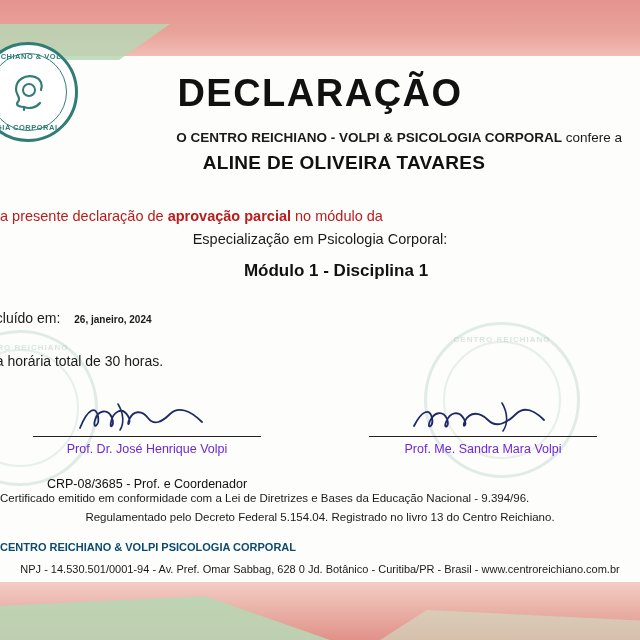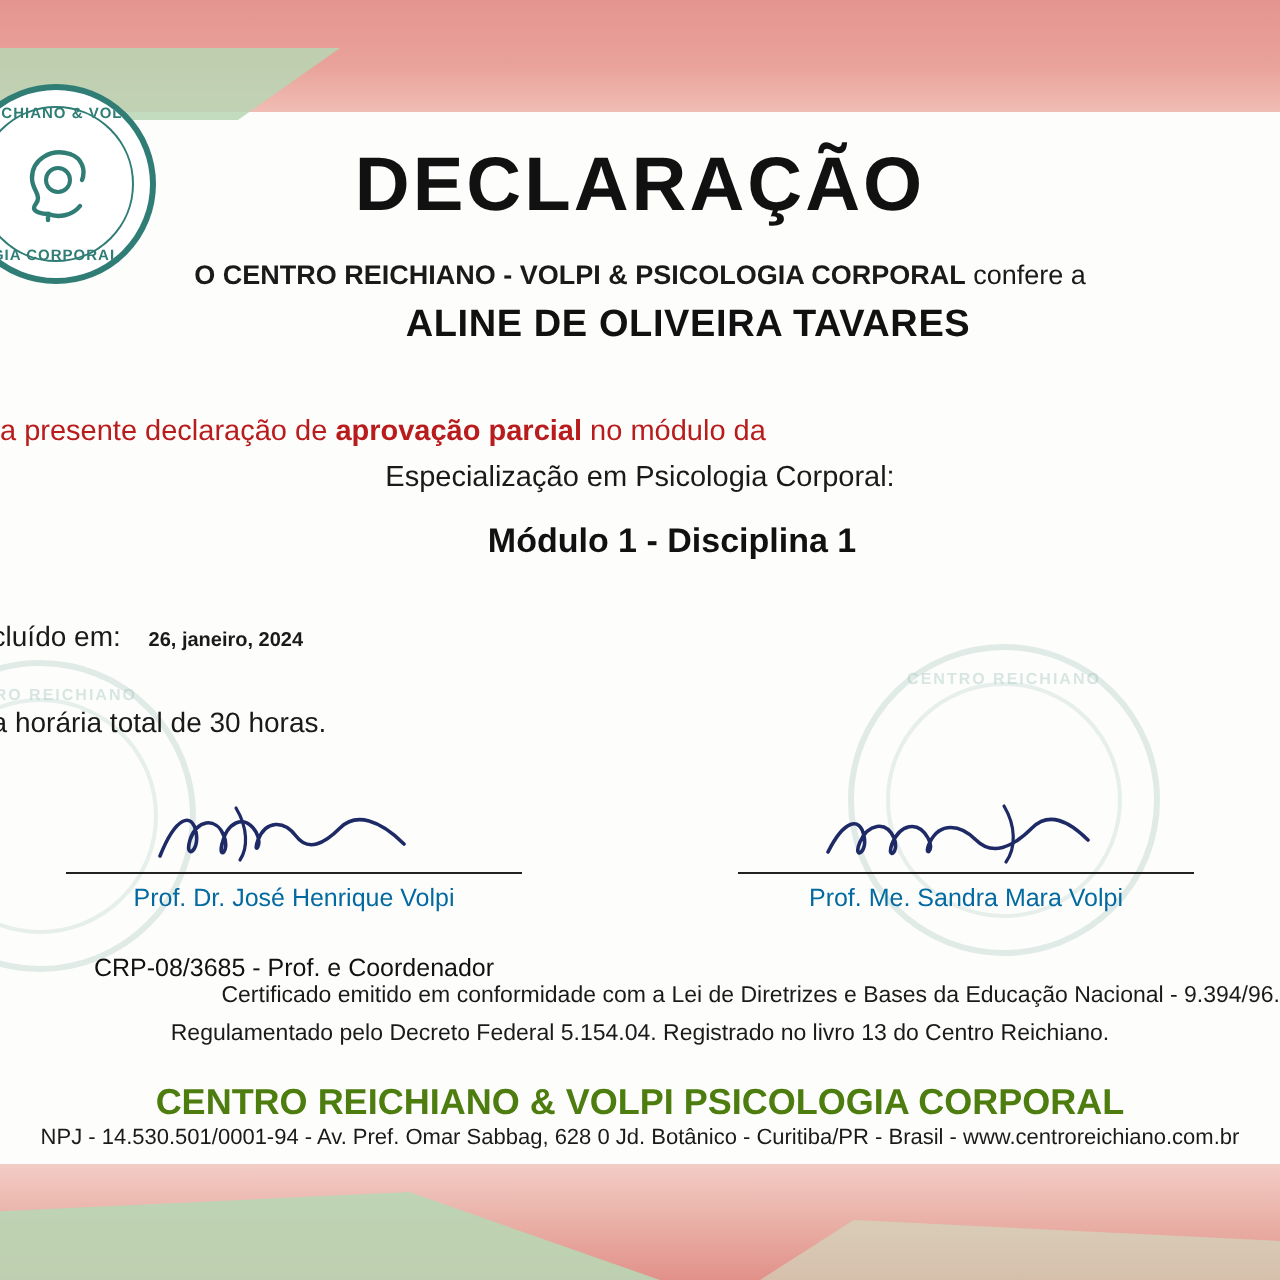--- a/index.html
+++ b/index.html
@@ -151,23 +151,23 @@
     left: 0; right: 0;
     top: 72px;
     text-align: center;
     font-size: 38px;
     font-weight: bold;
     letter-spacing: 1.5px;
     color: #111111;
   }
   .subtitle {
     position: absolute;
-    left: 0; right: 0;
+    left: 0; right: 18px;
     top: 130px;
-    text-align: center;
+    text-align: right;
     font-size: 13.5px;
     color: #1a1a1a;
   }
   .subtitle b { font-weight: bold; }
   .recipient {
     position: absolute;
     left: 0; right: 0;
     top: 152px;
     text-align: center;
     font-size: 19px;
@@ -242,53 +242,53 @@
     transform: translateX(-50%);
   }
   .sig .rule {
     width: 228px;
     margin: 2px auto 0;
     border-top: 1px solid #222;
   }
   .sig .name {
     margin-top: 5px;
     font-size: 12.5px;
-    color: #0369a1;
+    color: #6d28d9;
   }
   .sig .role {
     margin-top: 21px;
     font-size: 12.5px;
     color: #111;
   }
 
   
   .legal1 {
     position: absolute;
     left: 0; right: 0;
     top: 492px;
-    text-align: right;
+    text-align: left;
     font-size: 11.5px;
     color: #1a1a1a;
   }
   .legal2 {
     position: absolute;
     left: 0; right: 0;
     top: 511px;
     text-align: center;
     font-size: 11.5px;
     color: #1a1a1a;
   }
   .org {
     position: absolute;
     left: 0; right: 0;
     top: 541px;
-    text-align: center;
-    font-size: 18px;
-    font-weight: bold;
-    color: #4d7c0f;
+    text-align: left;
+    font-size: 11px;
+    font-weight: bold;
+    color: #0c4a6e;
   }
   .address {
     position: absolute;
     left: -8px;
     top: 563px;
     width: 656px;
     text-align: center;
     font-size: 11px;
     color: #1a1a1a;
     white-space: nowrap;

